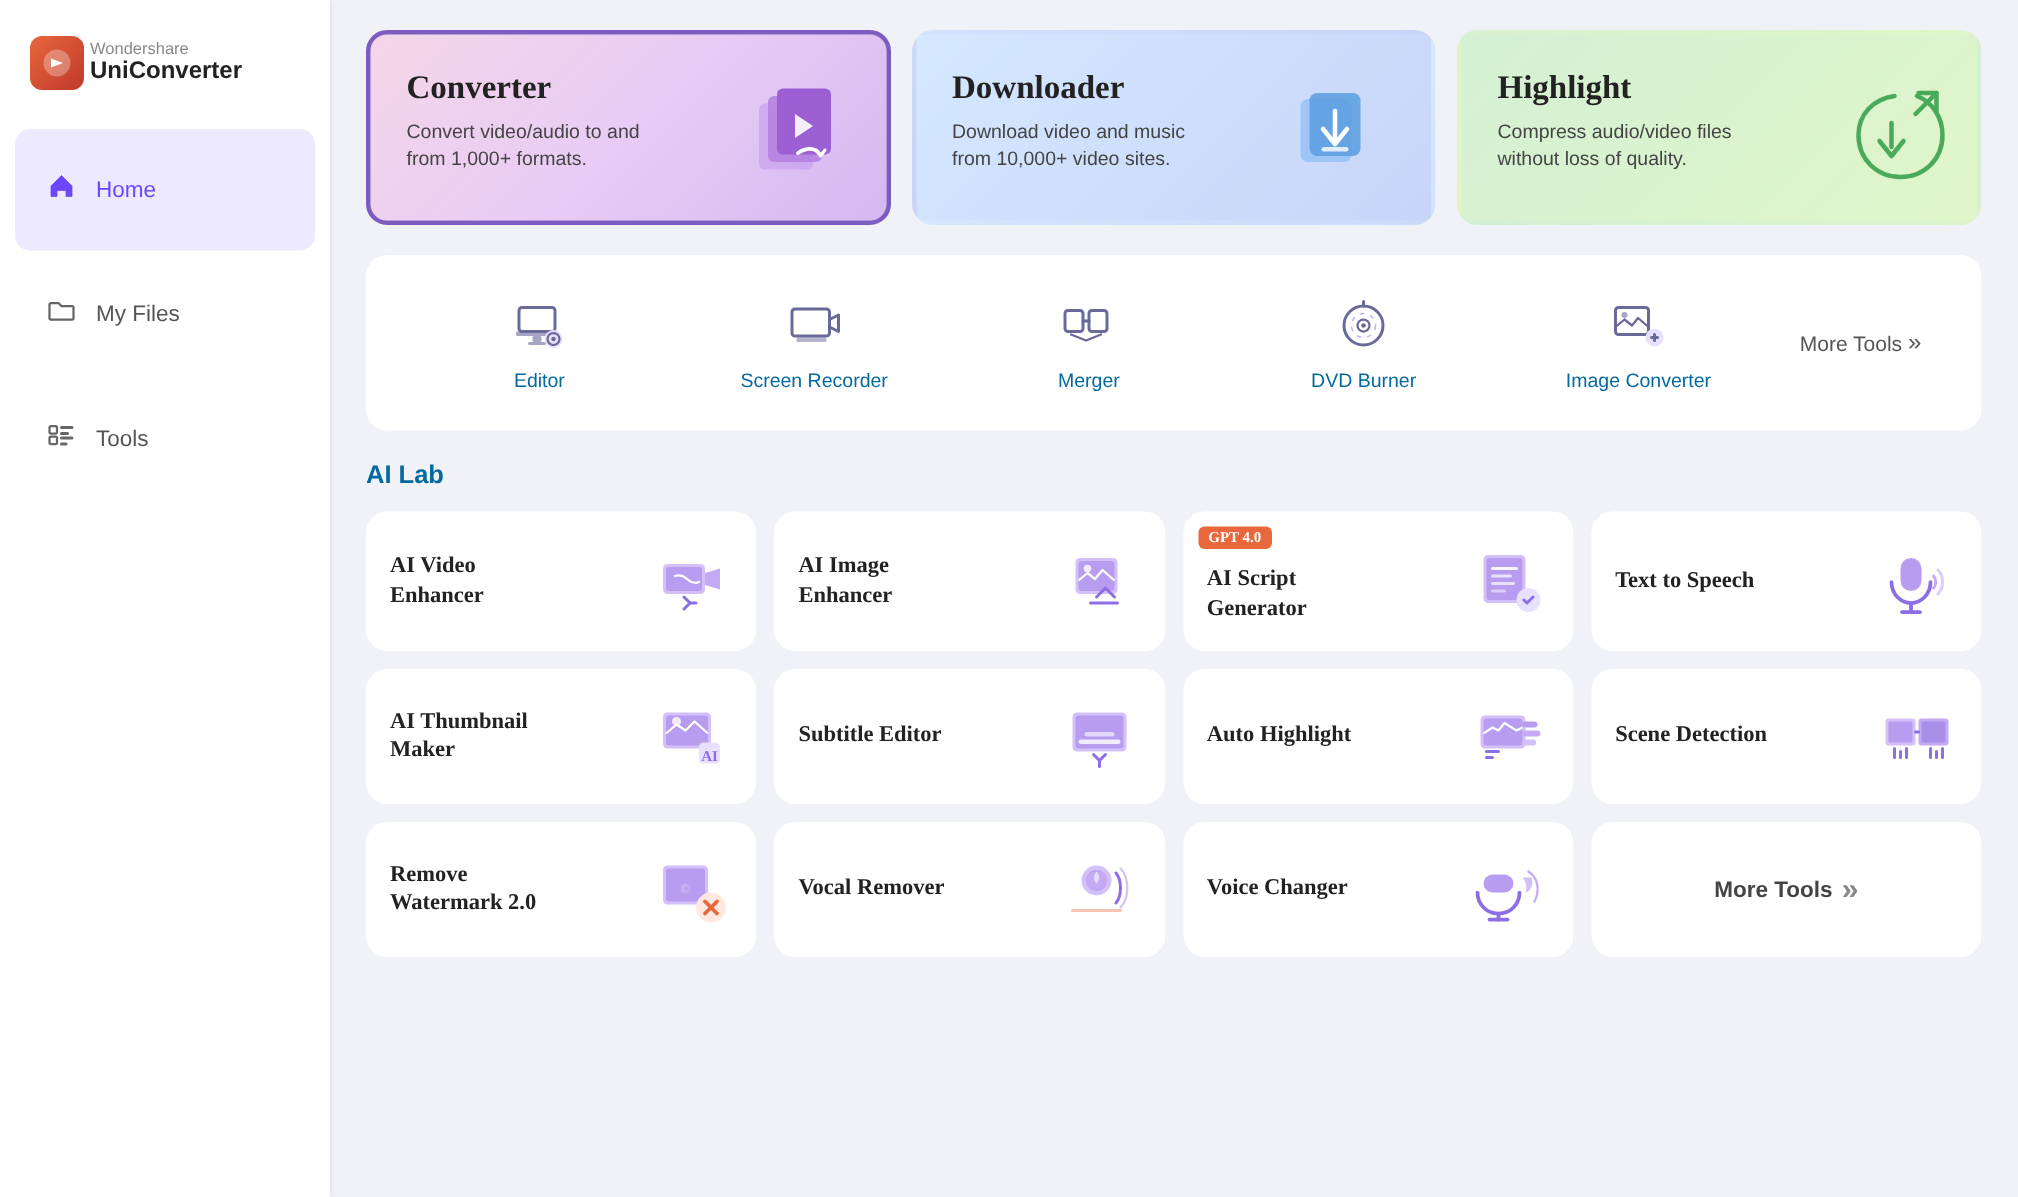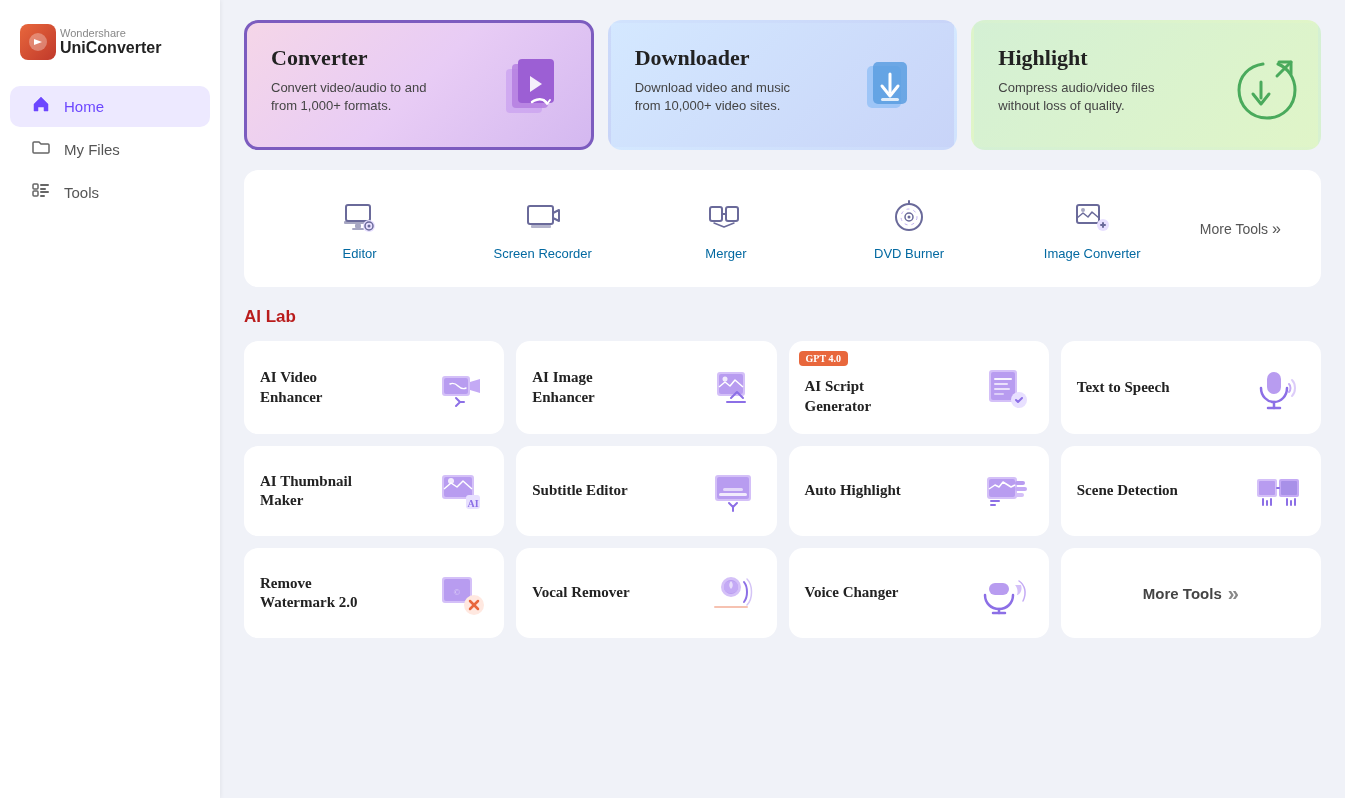--- a/index.html
+++ b/index.html
@@ -51,21 +51,21 @@
     .logo-product {
       font-size: 16px;
       font-weight: 700;
       color: #222;
       line-height: 1.1;
     }
     .nav-item {
       display: flex;
       align-items: center;
       gap: 12px;
-      padding: 8px 20px;
+      padding: 28px 20px;
       cursor: pointer;
       border-radius: 10px;
       margin: 2px 10px;
       color: #555;
       font-size: 15px;
       font-weight: 500;
       transition: background 0.15s;
     }
     .nav-item.active {
       background: #ede9ff;
@@ -189,21 +189,21 @@
       color: #555;
       font-size: 14px;
       font-weight: 500;
       white-space: nowrap;
     }
 
     
     .section-title {
       font-size: 17px;
       font-weight: 700;
-      color: #b91c1c;
+      color: #0369a1;
       margin-bottom: 14px;
     }
     .ai-grid {
       display: grid;
       grid-template-columns: repeat(4, 1fr);
       gap: 12px;
     }
     .ai-card {
       background: #ffffff;
       border-radius: 14px;

